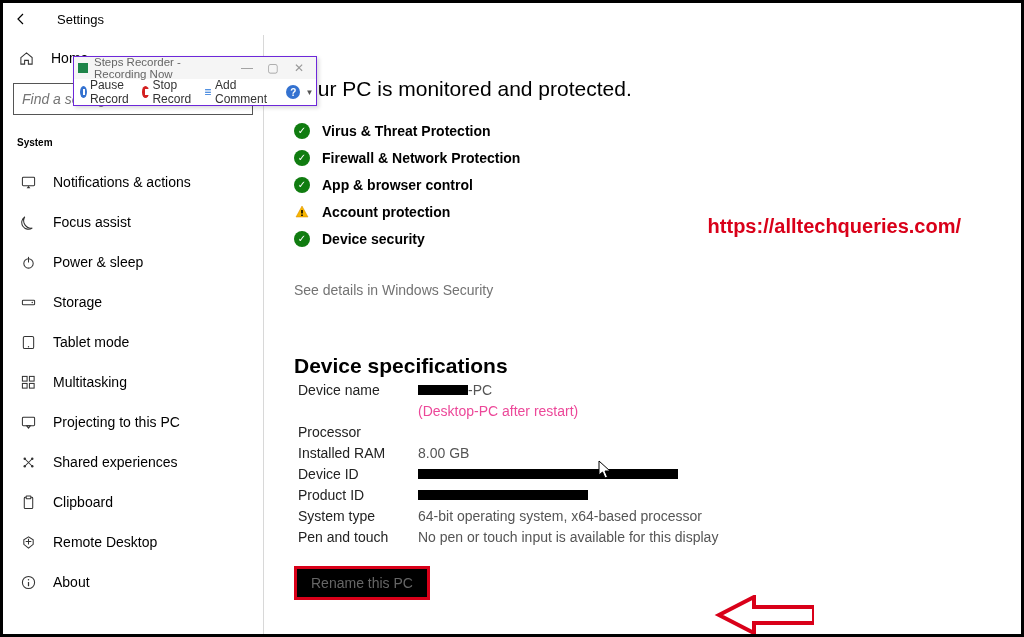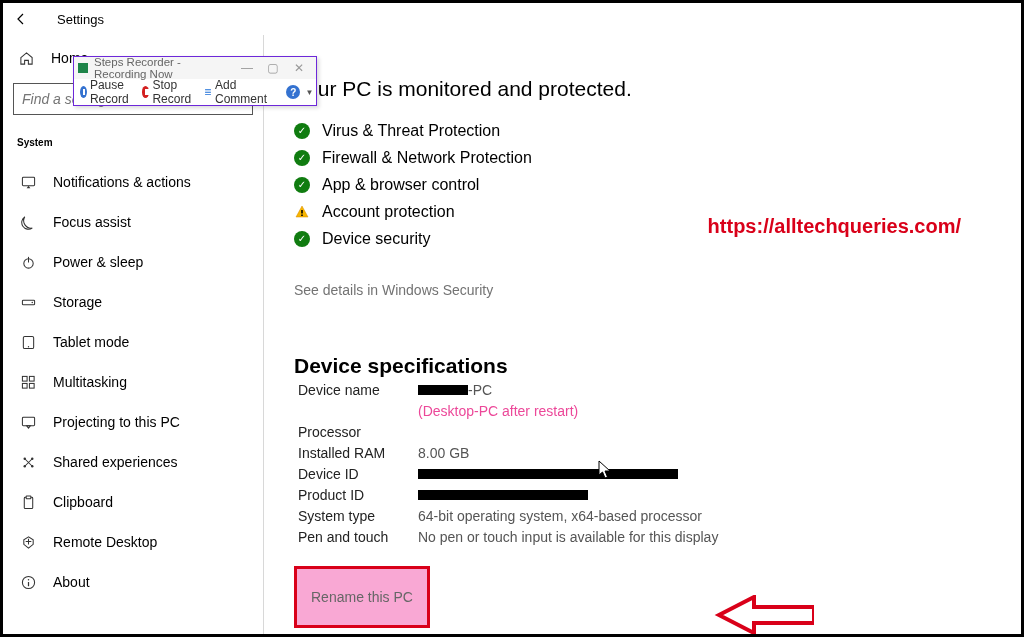--- a/index.html
+++ b/index.html
@@ -89,21 +89,21 @@
   }
   .status-row .sicon {
     width: 16px; height: 16px;
     border-radius: 50%;
     display: flex; align-items: center; justify-content: center;
     font-size: 10px; color: #fff;
     margin-right: 12px;
   }
   .sicon.ok { background: #107c10; }
   .sicon.warn { background: transparent; border-radius:0;}
-  .status-row .lbl { font-weight: 400; font-size: 16px; }
+  .status-row .lbl { font-weight: 700; font-size: 14px; }
   .linklike {
     color: #737373;
     font-size: 14px;
     margin-top: 14px;
     display: inline-block;
   }
   .section-title {
     font-size: 21px;
     font-weight: 700;
     margin-top: 56px;
@@ -116,23 +116,23 @@
     line-height: 1.5;
     font-size: 14px;
     margin-bottom: 0px;
   }
   .spec-row .k { width: 120px; color:#222;}
   .spec-row .v { flex:1; color: #555; }
   .spec-row .v.sub { color:#ec4899; }
   .redact { background:#000; display:inline-block; height:10px; }
   .rename-btn {
     border: 3px solid #d90019;
-    background: #f9a8d4;
+    background: #000000;
     color: #666;
-    padding: 20px 14px;
+    padding: 6px 14px;
     font-size: 14px;
     margin-top: 18px;
     cursor: pointer;
     display: inline-block;
   }
   .arrow-callout {
     position: absolute;
     left: 450px; top: 560px;
     width: 100px; height: 40px;
   }

